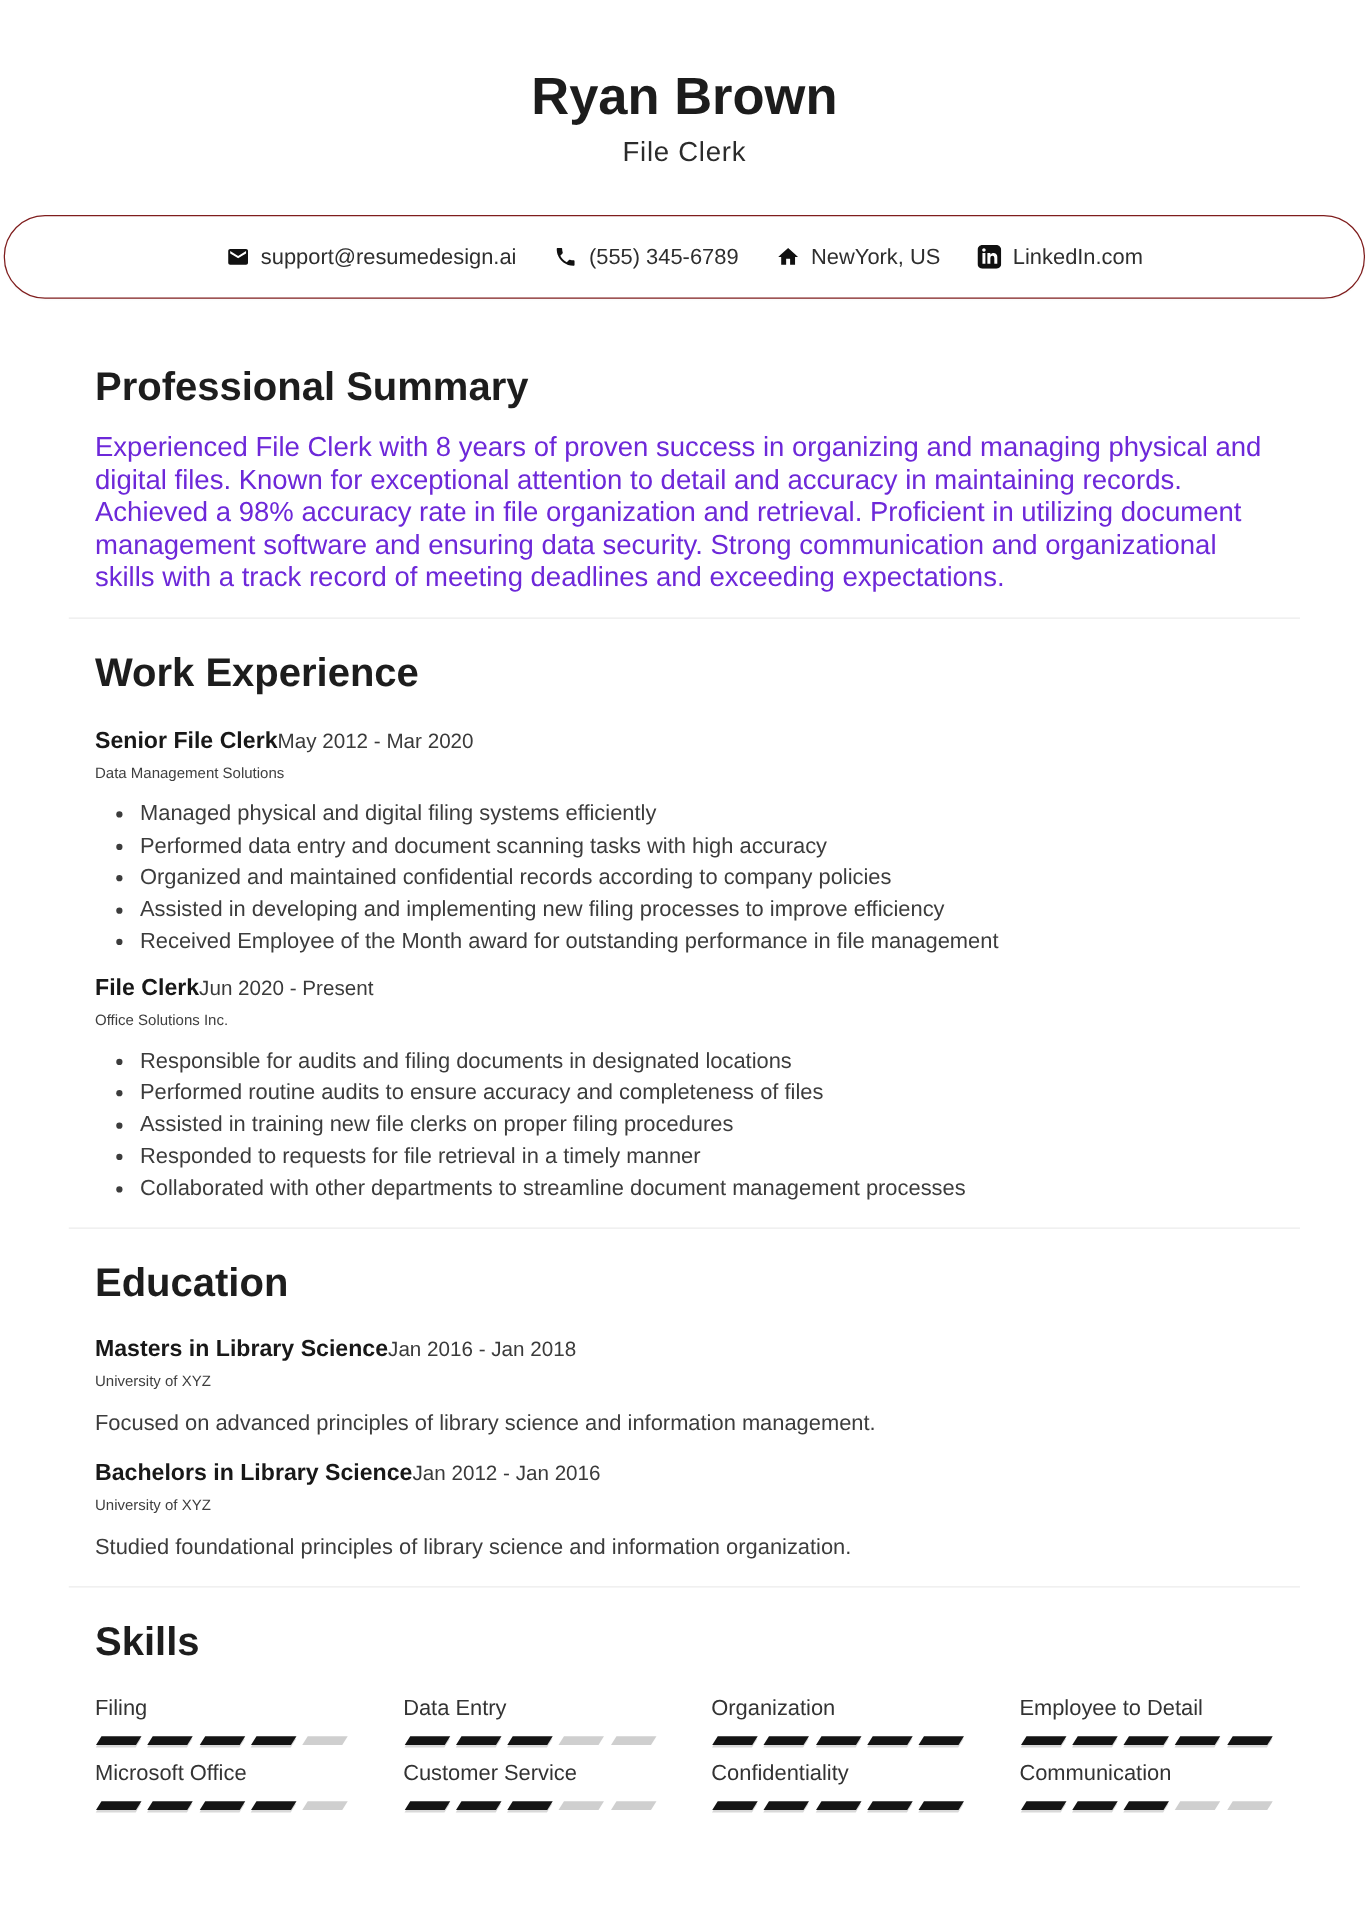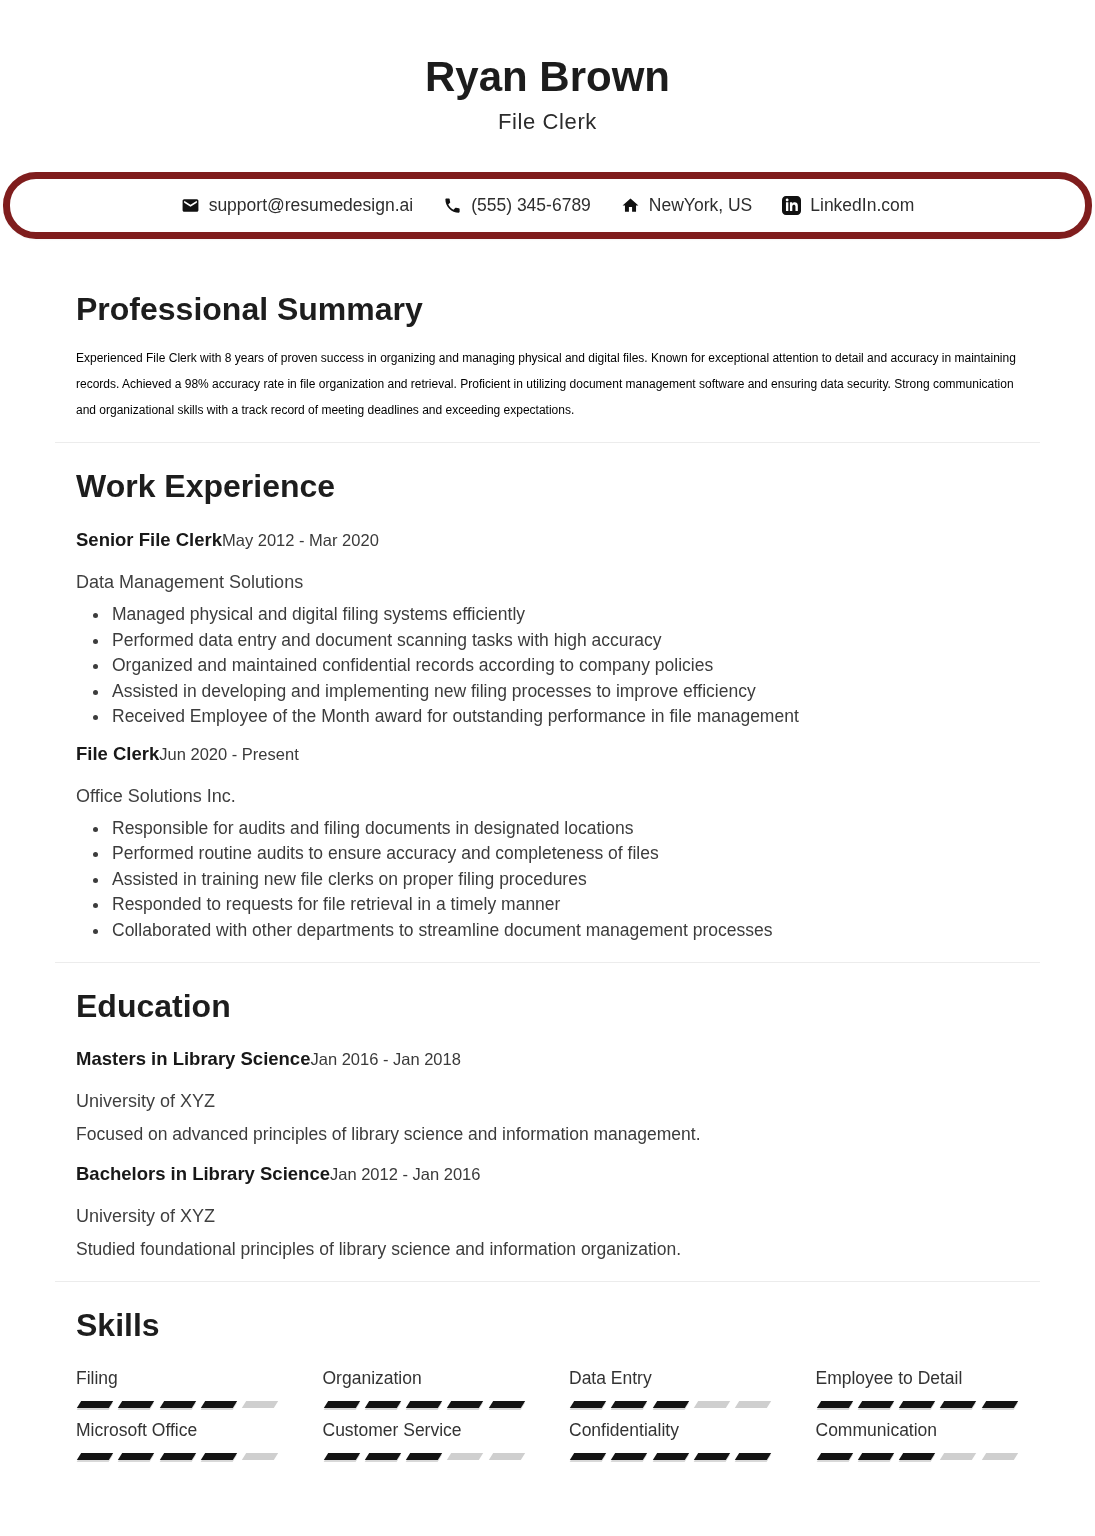--- a/index.html
+++ b/index.html
@@ -12,35 +12,35 @@
   .name {
     margin-top: 52px; text-align: center;
     font-size: 42px; font-weight: bold; color: #1c1c1c; line-height: 49px;
   }
   .subtitle {
     margin-top: 8px; text-align: center;
     font-size: 22px; color: #2b2b2b; letter-spacing: 0.6px; line-height: 26px;
   }
   .contact-bar {
     margin: 37px 3px 0; height: 67px;
-    border: 7px solid #7f1d1d; border-radius: 33px;
+    border: 1px solid #7f1d1d; border-radius: 33px;
     display: flex; align-items: center; justify-content: center; gap: 30px;
     box-shadow: 0 1px 2px rgba(0,0,0,0.03);
   }
   .contact-item { display: flex; align-items: center; gap: 9px; font-size: 17.5px; color: #2e2e2e; }
   .contact-item svg { width: 19px; height: 19px; fill: #111; display: block; }
   .content { padding: 0 76px; }
   .section-heading { font-size: 32px; font-weight: bold; color: #1d1d1d; line-height: 29px; }
   .section-summary .section-heading { margin-top: 56px; }
-  .summary-text { margin-top: 21px; font-size: 12px; line-height: 26px; color: #000000; }
+  .summary-text { margin-top: 21px; font-size: 22px; line-height: 26px; color: #6d28d9; }
   hr.divider { border: 0; border-top: 1px solid #ececec; margin: 19px 55px 29px; }
   .entry-head { display: flex; align-items: baseline; }
   .entry-title { font-size: 18.5px; font-weight: bold; color: #181818; line-height: 23px; }
   .entry-date { font-size: 16.5px; color: #3a3a3a; white-space: nowrap; }
-  .entry-org { margin-top: 19px; font-size: 18px; color: #3f3f3f; line-height: 24px; }
+  .entry-org { margin-top: 3px; font-size: 12px; color: #3f3f3f; line-height: 24px; }
   .job { margin-top: 27px; }
   .job + .job { margin-top: 12px; }
   .job ul { margin: 8px 0 0 0; padding-left: 34px; }
   .job li { font-size: 17.5px; line-height: 25.5px; color: #3c3c3c; padding-left: 2px; }
   .degree { margin-top: 26px; }
   .degree + .degree { margin-top: 15px; }
   .edu-desc { margin-top: 9px; font-size: 17.5px; line-height: 25px; color: #3c3c3c; }
   .skills-grid {
     margin-top: 27px;
     display: grid; grid-template-columns: 1fr 1fr 1fr 1fr;
@@ -168,40 +168,40 @@
       <div class="skill-label">Filing</div>
       <div class="skill-bar">
           <span class="seg filled"></span>
           <span class="seg filled"></span>
           <span class="seg filled"></span>
           <span class="seg filled"></span>
           <span class="seg empty"></span>
         </div>
     </div>
     <div class="skill">
+      <div class="skill-label">Data Entry</div>
+      <div class="skill-bar">
+          <span class="seg filled"></span>
+          <span class="seg filled"></span>
+          <span class="seg filled"></span>
+          <span class="seg empty"></span>
+          <span class="seg empty"></span>
+        </div>
+    </div>
+    <div class="skill">
       <div class="skill-label">Organization</div>
       <div class="skill-bar">
           <span class="seg filled"></span>
           <span class="seg filled"></span>
           <span class="seg filled"></span>
           <span class="seg filled"></span>
           <span class="seg filled"></span>
         </div>
     </div>
     <div class="skill">
-      <div class="skill-label">Data Entry</div>
-      <div class="skill-bar">
-          <span class="seg filled"></span>
-          <span class="seg filled"></span>
-          <span class="seg filled"></span>
-          <span class="seg empty"></span>
-          <span class="seg empty"></span>
-        </div>
-    </div>
-    <div class="skill">
       <div class="skill-label">Employee to Detail</div>
       <div class="skill-bar">
           <span class="seg filled"></span>
           <span class="seg filled"></span>
           <span class="seg filled"></span>
           <span class="seg filled"></span>
           <span class="seg filled"></span>
         </div>
     </div>
     <div class="skill">

